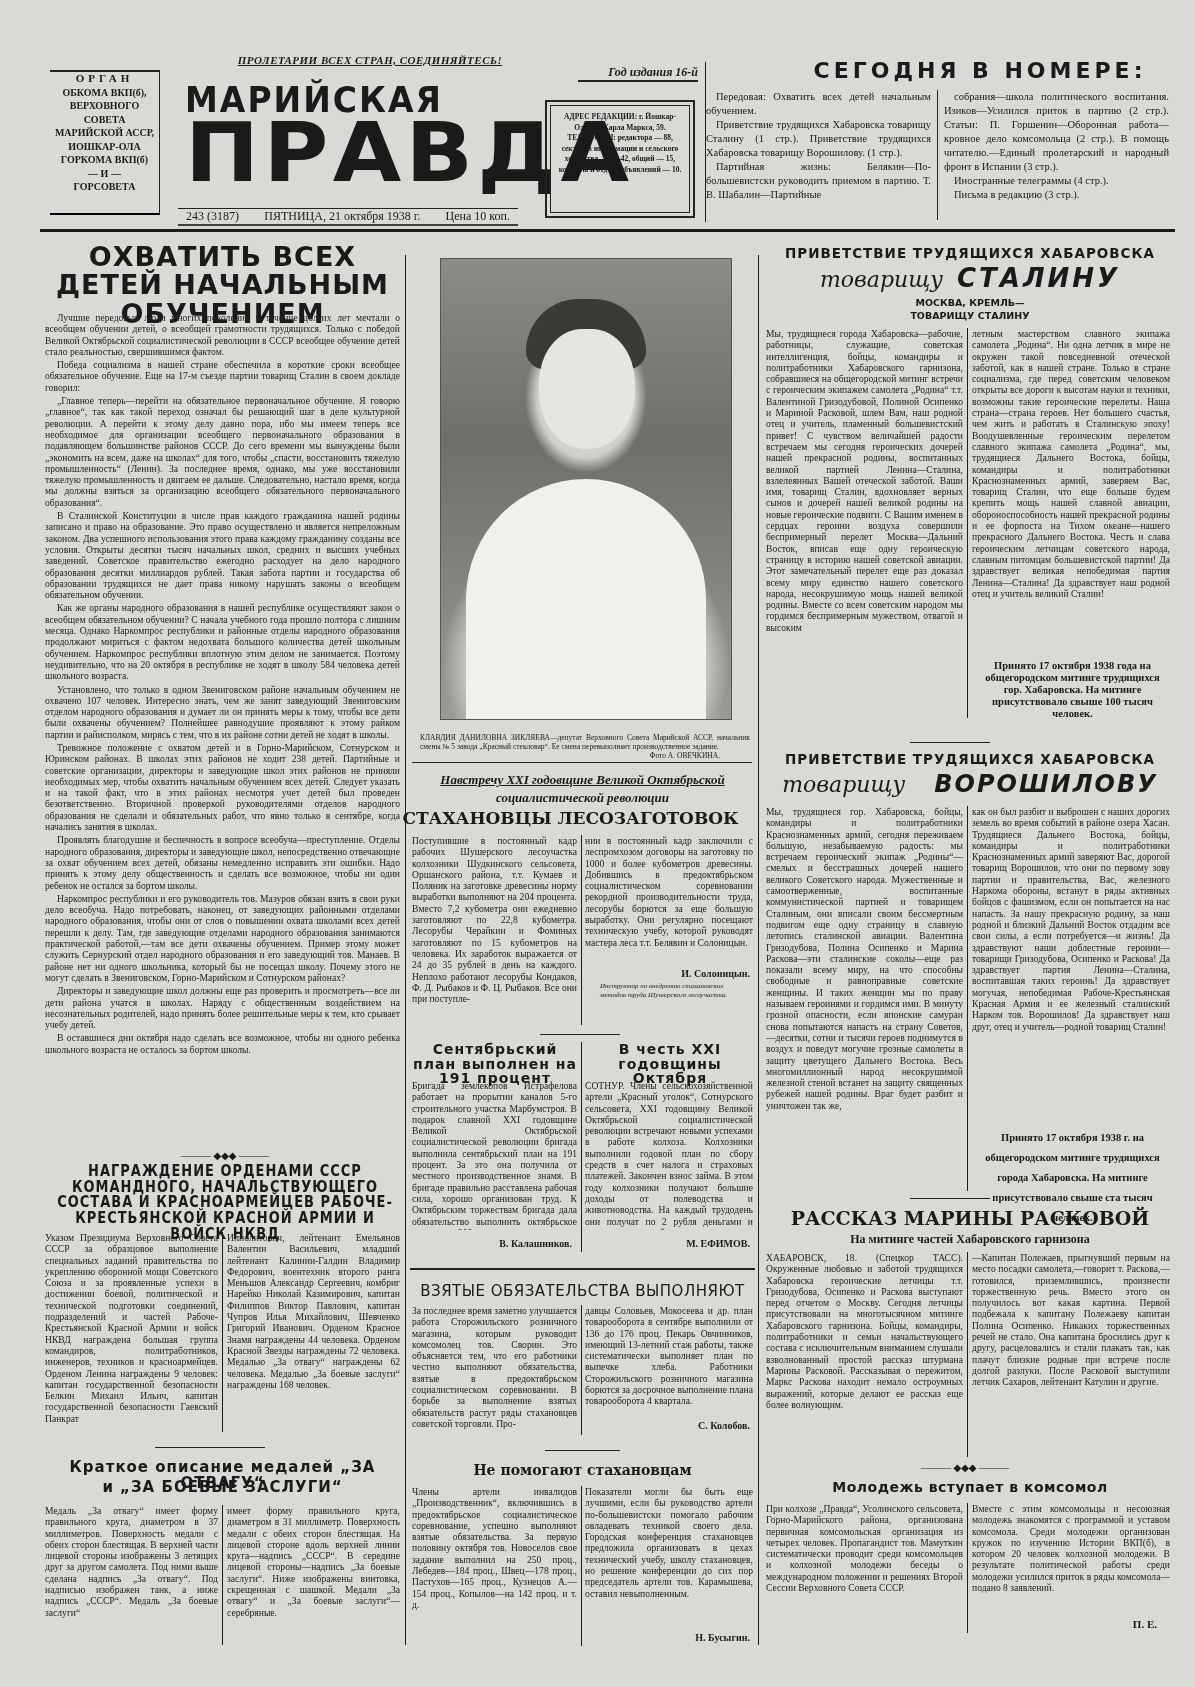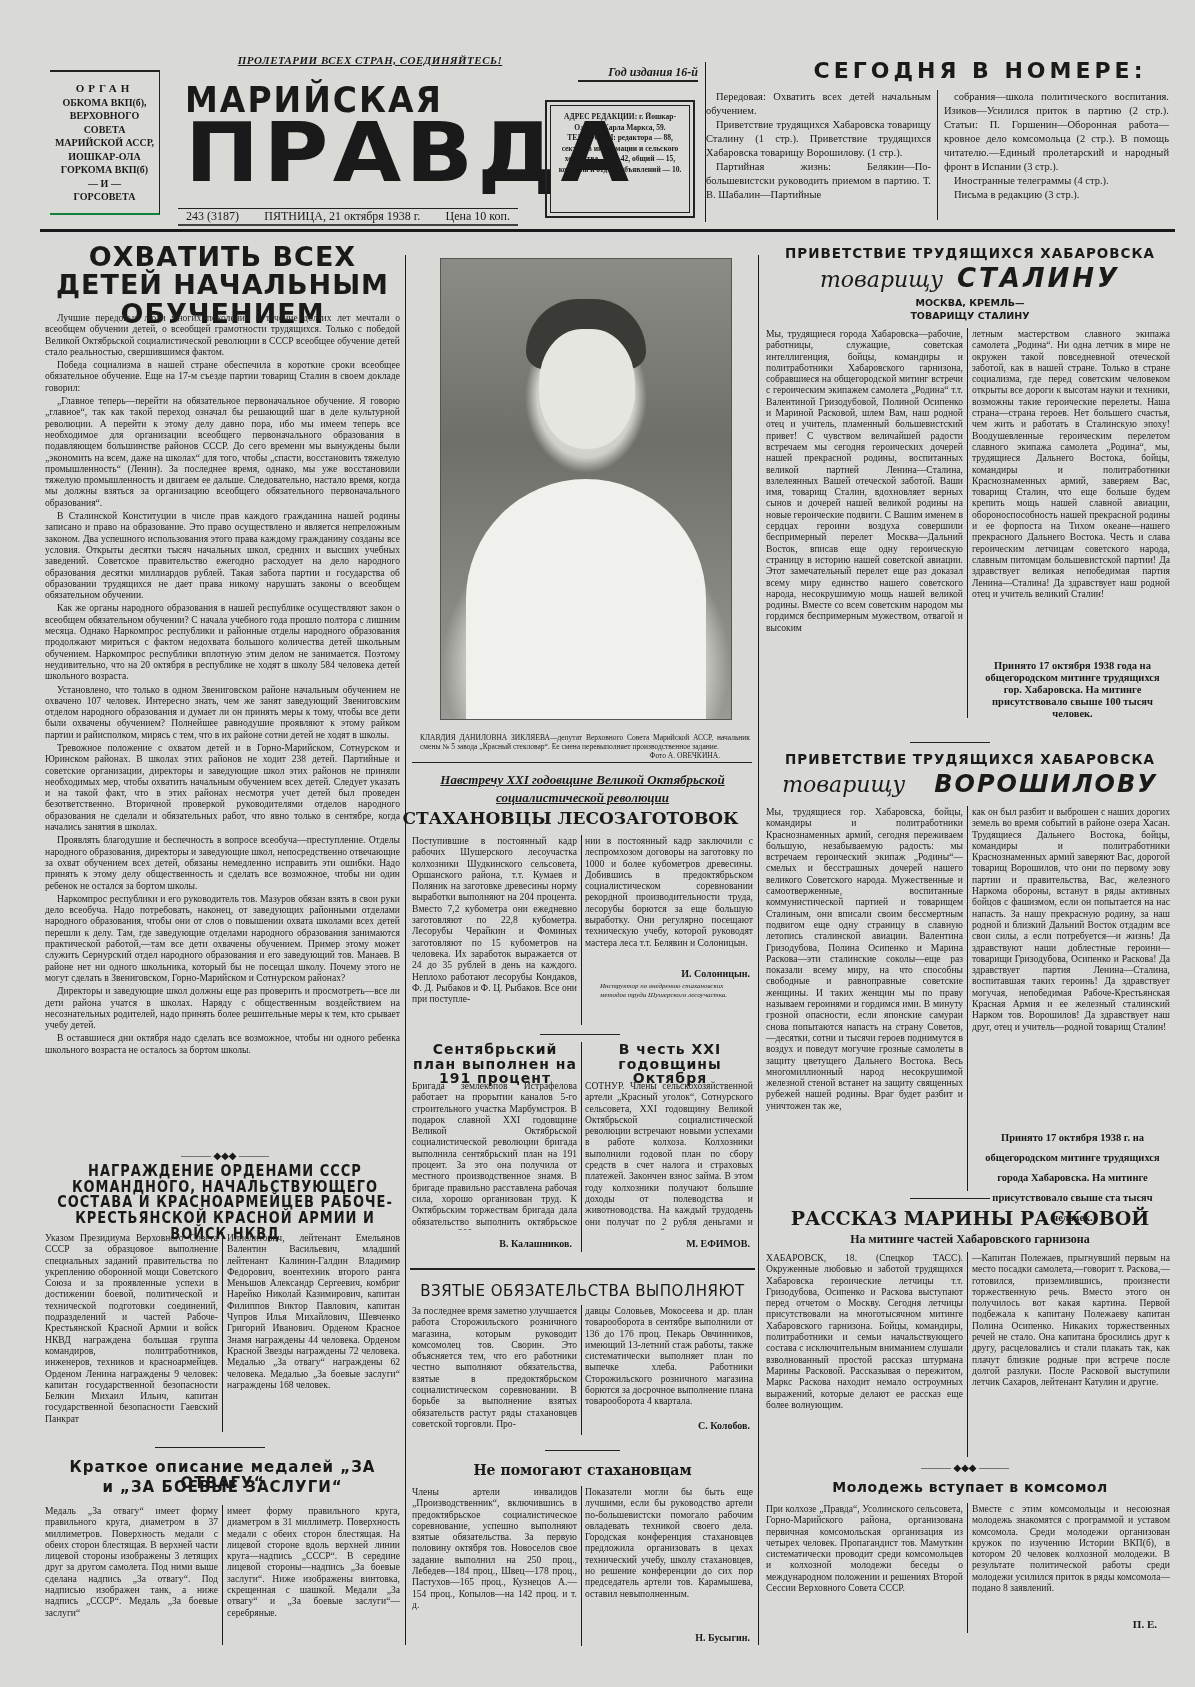--- a/index.html
+++ b/index.html
@@ -17,23 +17,23 @@
   .rule-h { position:absolute; background:#1b1b1b; height:2px; }
   .rule-v { position:absolute; background:#1b1b1b; width:1px; }
   .col-text {
     font-size:9.6px; line-height:11.3px; text-align:justify;
     color:#222; overflow:hidden;
     font-family:"Liberation Serif", serif;
   }
   .col-text p { margin:0 0 2px 0; text-indent:12px; }
   .box-organ {
     position:absolute; left:50px; top:70px; width:110px; height:145px;
-    border-top:2px solid #222; border-bottom:2px solid #15803d; border-right:1px solid #222;
+    border-top:2px solid #222; border-bottom:2px solid #000000; border-right:1px solid #222;
     text-align:center; font-size:10px; line-height:13.5px; font-weight:bold;
-    padding-top:10px; box-sizing:border-box;
+    padding-top:0; box-sizing:border-box;
   }
   .box-organ .top { letter-spacing:4px; font-size:11px; }
   .slogan {
     position:absolute; left:220px; top:54px; width:300px;
     font-style:italic; font-weight:bold; font-size:11px;
     text-decoration:underline; text-align:center; letter-spacing:0.5px;
   }
   .mast1 {
     position:absolute; left:185px; top:80px; width:300px;
     font-family:"DejaVu Sans", sans-serif; font-weight:900;
@@ -185,21 +185,21 @@
     <div class="hair"></div>
     <div class="face"></div>
   </div>
   <div class="caption">
     <span>КЛАВДИЯ ДАНИЛОВНА ЗИКЛЯЕВА—депутат Верховного Совета Марийской АССР, начальник смены № 5 завода „Красный стекловар“. Ее смена перевыполняет производственное задание.</span>
     <span style="display:block; text-align:right; padding-right:30px;">Фото А. ОВЕЧКИНА.</span>
   </div>
   <div class="sep" style="left:412px; top:762px; width:340px; height:1px;"></div>
 
   <div class="abs subtitle-italic" style="left:410px; top:772px; width:345px; text-decoration:underline;">Навстречу XXI годовщине Великой Октябрьской</div>
-  <div class="abs subtitle-italic" style="left:410px; top:790px; width:345px; text-decoration:underline;">социалистической революции</div>
+  <div class="abs subtitle-italic" style="left:410px; top:790px; width:345px; ">социалистической революции</div>
   <div class="abs" style="left:398px; top:808px; width:345px; text-align:center; font-family:'DejaVu Serif', serif; font-weight:bold; font-size:17px;">СТАХАНОВЦЫ ЛЕСОЗАГОТОВОК</div>
   <div class="abs col-text" style="left:412px; top:835px; width:165px; height:190px;">Поступившие в постоянный кадр рабочих Шушерского лесоучастка колхозники Шудкинского сельсовета, Оршанского района, т.т. Кумаев и Поляник на заготовке древесины норму выработки выполняют на 204 процента. Вместо 7,2 кубометра они ежедневно заготовляют по 22,8 кубометра. Лесорубы Черайкин и Фоминых заготовляют по 15 кубометров на человека. Их заработок выражается от 24 до 35 рублей в день на каждого. Неплохо работают лесорубы Кондаков, Ф. Д. Рыбаков и Ф. Ц. Рыбаков. Все они при поступле-</div>
   <div class="rule-v" style="left:581px; top:835px; height:190px;"></div>
   <div class="abs col-text" style="left:585px; top:835px; width:168px; height:130px;">нии в постоянный кадр заключили с леспромхозом договоры на заготовку по 1000 и более кубометров древесины. Добившись в предоктябрьском социалистическом соревновании рекордной производительности труда, лесорубы борются за еще большую выработку. Они регулярно посещают техническую учебу, которой руководят мастера леса т.т. Белявин и Солоницын.</div>
   <div class="abs" style="left:585px; top:968px; width:165px; text-align:right; font-weight:bold; font-size:10px;">И. Солоницын.</div>
   <div class="abs" style="left:600px; top:982px; width:150px; text-align:left; font-size:7px; line-height:8.5px; font-style:italic;">Инструктор по внедрению стахановских методов труда Шушерского лесоучастка.</div>
 
   <div class="sep" style="left:540px; top:1034px; width:80px; height:1px;"></div>
 
   <div class="abs h-big" style="left:410px; top:1042px; width:170px; font-size:14px;">Сентябрьский план выполнен на 191 процент</div>

